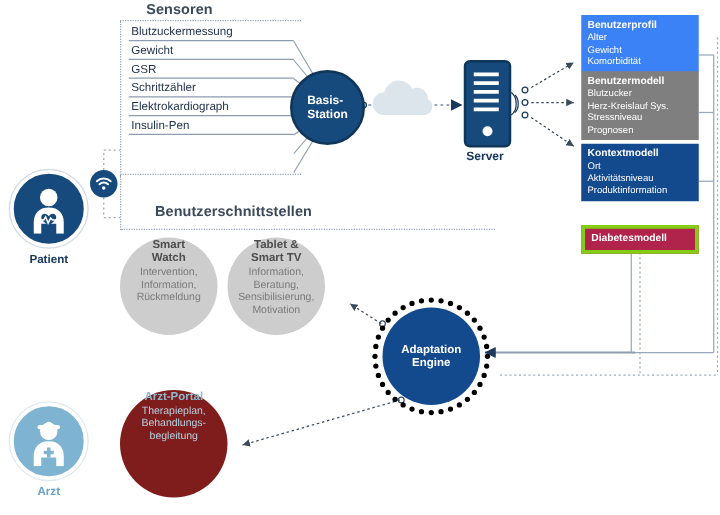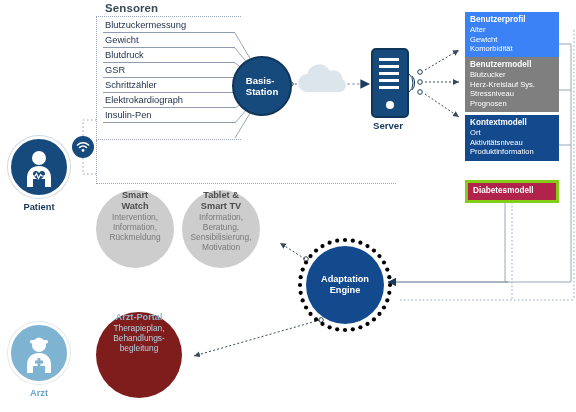--- a/index.html
+++ b/index.html
@@ -23,20 +23,21 @@
   }
   .abs { position: absolute; }
 
   
   .section-title {
     font-size: 11.5px;
     font-weight: bold;
     color: #3a4a5a;
     letter-spacing: .1px;
     white-space: nowrap;
+    margin-left: 12px;
   }
   #sensoren-title { left: 105px; top: 2px; }
   #ui-title { left: 112px; top: 164px; }
 
   
   #sensor-list {
     left: 103px; top: 18px;
     width: 132px;
   }
   .sensor-item {
@@ -310,25 +311,25 @@
     </g>
     <circle cx="306" cy="259" r="2.3" fill="none" stroke="#3a4a5a" stroke-width="1"></circle>
 
     <g stroke="#3a4a5a" stroke-width="1" stroke-dasharray="2,2.2" fill="none">
       <path d="M320,320 L194,356" marker-end="url(#arrow-gray)"></path>
     </g>
     <circle cx="321" cy="320" r="2.3" fill="none" stroke="#3a4a5a" stroke-width="1"></circle>
   </svg>
 
   <div class="abs section-title" id="sensoren-title">Sensoren</div>
+  <div class="abs section-title" id="ui-title">Benutzerschnittstellen</div>
 
   <div class="abs" id="sensor-list">
     <div class="sensor-item">Blutzuckermessung</div>
     <div class="sensor-item">Gewicht</div>
-    <div class="sensor-item">Blutdruck</div>
     <div class="sensor-item">GSR</div>
     <div class="sensor-item">Schrittzähler</div>
     <div class="sensor-item">Elektrokardiograph</div>
     <div class="sensor-item">Insulin-Pen</div>
   </div>
 
   <div class="abs" id="basis-station">
     <div>
       <span>Basis-</span><br>
       <span>Station</span>

